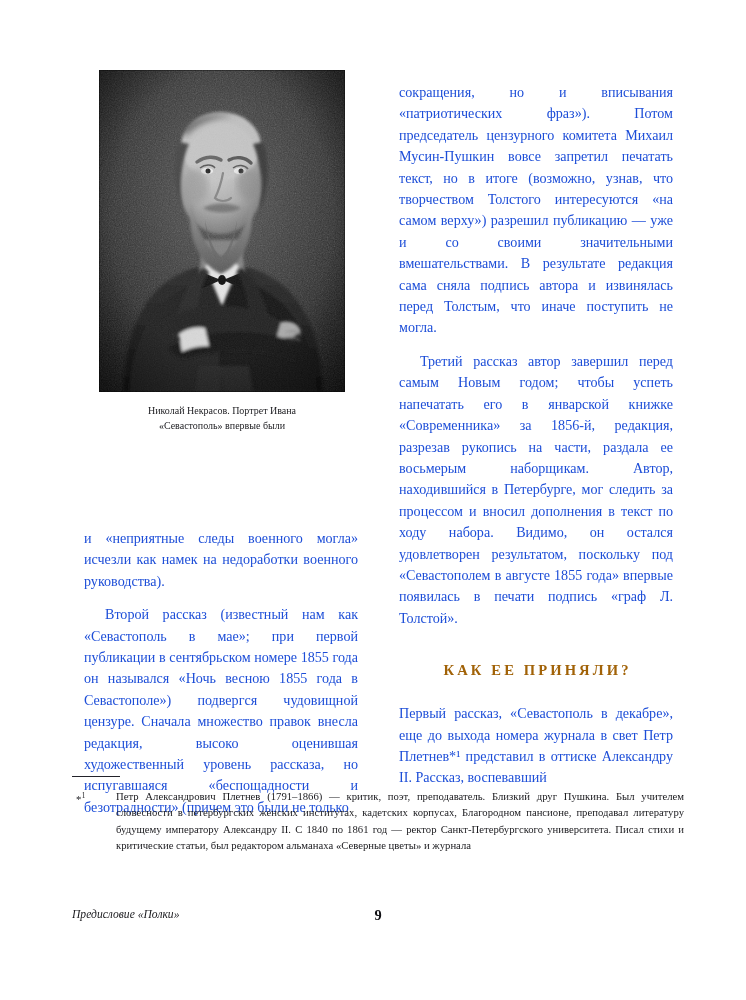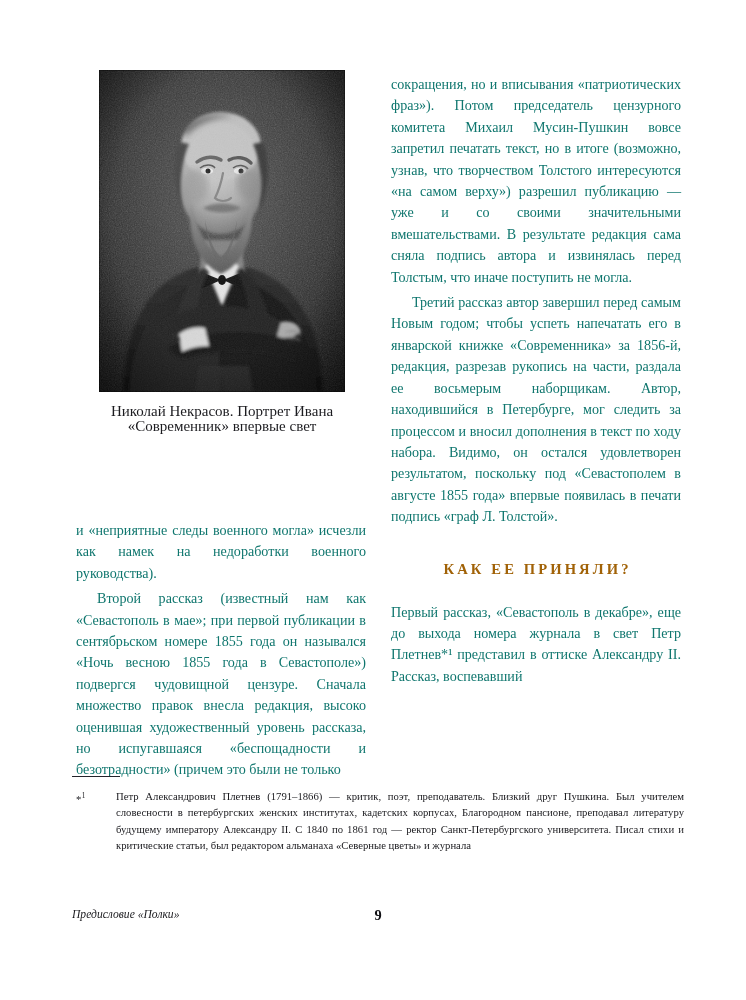--- a/index.html
+++ b/index.html
@@ -21,27 +21,27 @@
   
   .col {
     position: absolute;
     top: 70px;
     width: 298px;
   }
   .col-left  { left: 72px; }
   .col-right { left: 387px; }
 
   .col p {
-    margin: 4px;
+    margin: 12px;
     font-size: 14.1px;
     line-height: 21.4px;
     text-align: justify;
     text-justify: inter-word;
     hyphens: manual;
-    color: #0f766e;
+    color: #1d4ed8;
   }
   .col p.indent { text-indent: 21px; }
 
   
   .figure {
     position: absolute;
     left: 99px;
     top: 70px;
     width: 246px;
   }
@@ -51,21 +51,21 @@
     height: 322px;
     overflow: hidden;
     background: #141414;
     filter: grayscale(100%);
   }
   .portrait svg { display: block; width: 100%; height: 100%; }
 
   .caption {
     margin-top: 12px;
     width: 246px;
-    font-size: 15px;
+    font-size: 10px;
     line-height: 14.6px;
     text-align: center;
     color: #1c1c20;
   }
   .caption .cap-line { display: block; white-space: nowrap; }
   .caption .cap-line.wide { margin-left: -33px; margin-right: -33px; }
 
   
   .section-heading {
     display: block;
@@ -245,21 +245,21 @@
         <radialGradient id="vig" cx="50%" cy="45%" r="75%">
           <stop offset="60%" stop-color="#000000" stop-opacity="0"></stop>
           <stop offset="100%" stop-color="#000000" stop-opacity="0.55"></stop>
         </radialGradient>
         <rect width="246" height="322" fill="url(#vig)"></rect>
       </svg>
     </div>
 
     <div class="caption">
       <span class="cap-line">Николай Некрасов. Портрет Ивана</span>
-      <span class="cap-line">«Современник» впервые свет</span>
+      <span class="cap-line">«Севастополь» впервые были</span>
     </div>
   </div>
 
   <div class="col col-left">
     <div style="height:446px"></div>
     <p>и «неприятные следы военного могла» исчезли как намек на недоработки военного руководства).</p>
     <p class="indent">Второй рассказ (известный нам как «Севастополь в мае»; при первой публикации в сентябрьском номере 1855 года он назывался «Ночь весною 1855 года в Севастополе») подвергся чудовищной цензуре. Сначала множество правок внесла редакция, высоко оценившая художественный уровень рассказа, но испугавшаяся «беспощадности и безотрадности» (причем это были не только</p>
   </div>
 
   <div class="col col-right">

